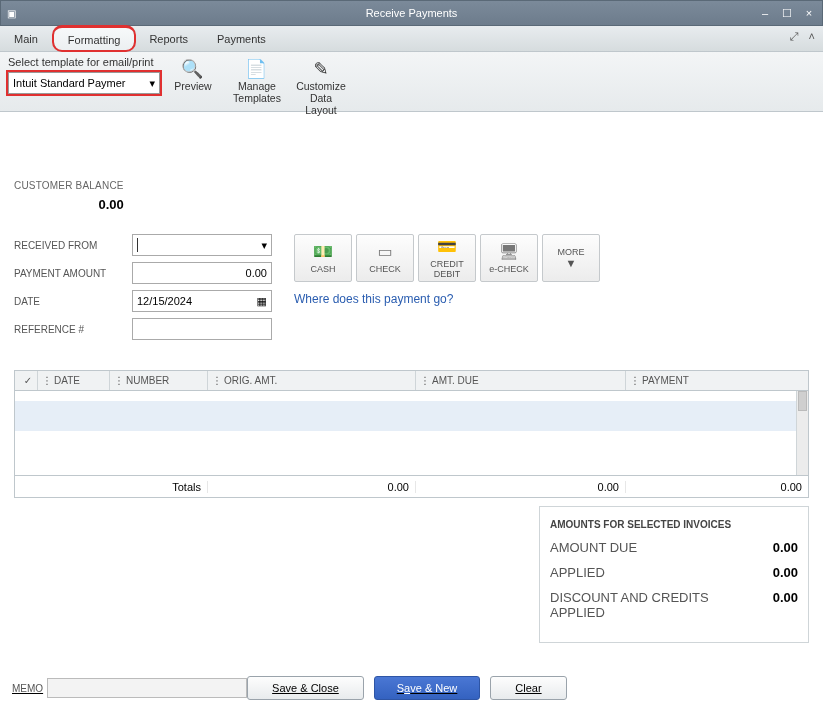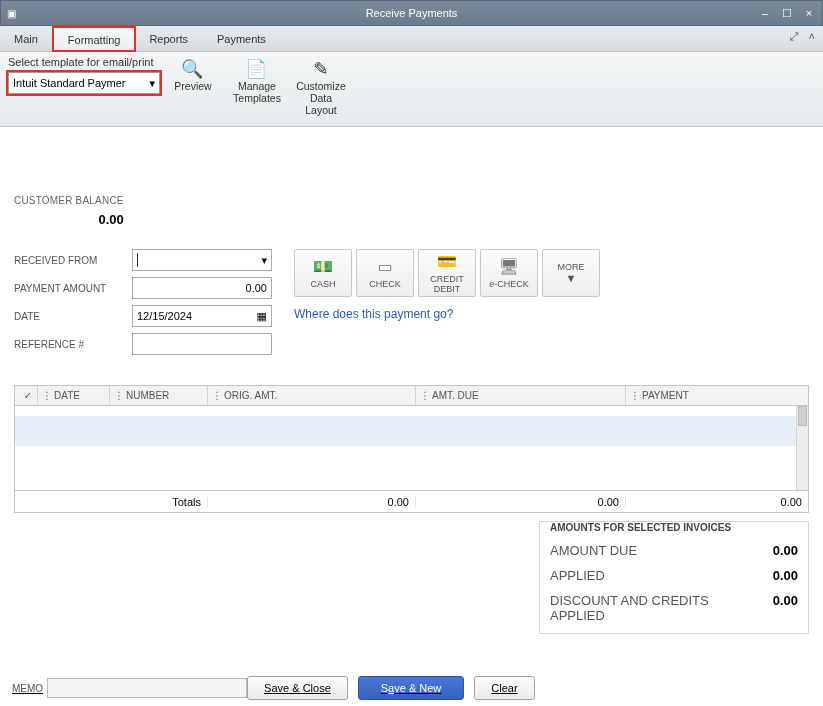--- a/index.html
+++ b/index.html
@@ -40,24 +40,25 @@
   cursor: pointer;
   border-right: 1px solid transparent;
 }
 .tab.active {
   background: linear-gradient(#f7f9fa, #ebeff1);
   border-left: 1px solid #bfc7cc;
   border-right: 1px solid #bfc7cc;
   border-top: 2px solid #e03030;
   outline: 2px solid #e03030;
   outline-offset: -1px;
+  border-radius: 9px;
 }
 .tabs .right-ctrls { position: absolute; right: 8px; top: 4px; display: flex; gap: 10px; color: #555; }
 .ribbon {
-  height: 75px;
+  height: 60px;
   background: linear-gradient(#f3f5f6, #e6eaec);
   border-bottom: 1px solid #bfc7cc;
   display: flex;
   align-items: flex-start;
   padding: 4px 8px;
   gap: 2px;
 }
 .ribbon-group { display: flex; flex-direction: column; align-items: flex-start; }
 .ribbon-label { font-size: 11px; color: #333; margin-bottom: 4px; }
 .template-select {
@@ -127,33 +128,33 @@
 .grid-body .placeholder{ position:absolute; left:0; right:12px; top:14px; text-align:center; color:#b8c2cc; font-size:15px;}
 .grid-body .scroll{position:absolute;right:0;top:0;bottom:0;width:12px;background:#ececec;border-left:1px solid #cfd5d8;}
 .grid-body .scroll .thumb{position:absolute;top:0;left:1px;right:1px;height:20px;background:#cfcfcf;border:1px solid #bbb;}
 .grid-foot { display:flex; border-top:1px solid #bfc7cc; height:22px; align-items:center; font-size:11px;}
 .gf { padding-right:6px; text-align:right;}
 .gf.lbl{ width:192px;}
 .gf.orig{ width:208px; border-left:1px solid #e7e7e7;}
 .gf.due{ width:210px; border-left:1px solid #e7e7e7;}
 .gf.pay{ flex:1; border-left:1px solid #e7e7e7;}
 .selected-panel {
-  width:270px; border:1px solid #cfd5d8; margin-left:auto; margin-top:8px; padding:0 10px;
+  width:270px; border:1px solid #cfd5d8; margin-left:auto; margin-top:8px; padding:12px 10px;
 }
 .selected-panel .sp-title{ font-size:10px; font-weight:bold; color:#444; margin-bottom:10px;}
 .sp-row{ display:flex; justify-content:space-between; font-size:13px; color:#555; margin-bottom:10px;}
 .sp-row .v{ font-weight:bold; color:#000;}
 .bottom-bar {
   position:absolute; bottom:6px; left:0; right:0; padding:0 12px;
   display:flex; align-items:center; justify-content:flex-start;text-decoration:underline;
 }
 .memo-wrap{ display:flex; align-items:center; gap:4px;}
 .memo-wrap input{ width:200px; height:20px; border:1px solid #bbb; background:#f3f3f3;}
 .btn-row{ display:flex; gap:10px;}
-.btn{ height:24px; padding:0 16px; border:1px solid #9aa3ab; background:linear-gradient(#fdfdfd,#e8ebed); border-radius:3px; font-size:11px; cursor:pointer; display:flex;align-items:center;}
+.btn{ height:24px; padding:0 24px; border:1px solid #9aa3ab; background:linear-gradient(#fdfdfd,#e8ebed); border-radius:3px; font-size:11px; cursor:pointer; display:flex;align-items:center;}
 .btn.primary{ background:linear-gradient(#4a77d4,#3462c0); color:#fff; border-color:#2e55a5; padding:0 22px;}
 .btn.primary .ul{ text-decoration:underline;}
 </style>
 </head>
 <body>
 
 <div class="titlebar">
   <span class="win-icon">▣</span>
   <span>Receive Payments</span>
   <div class="win-ctrls">

